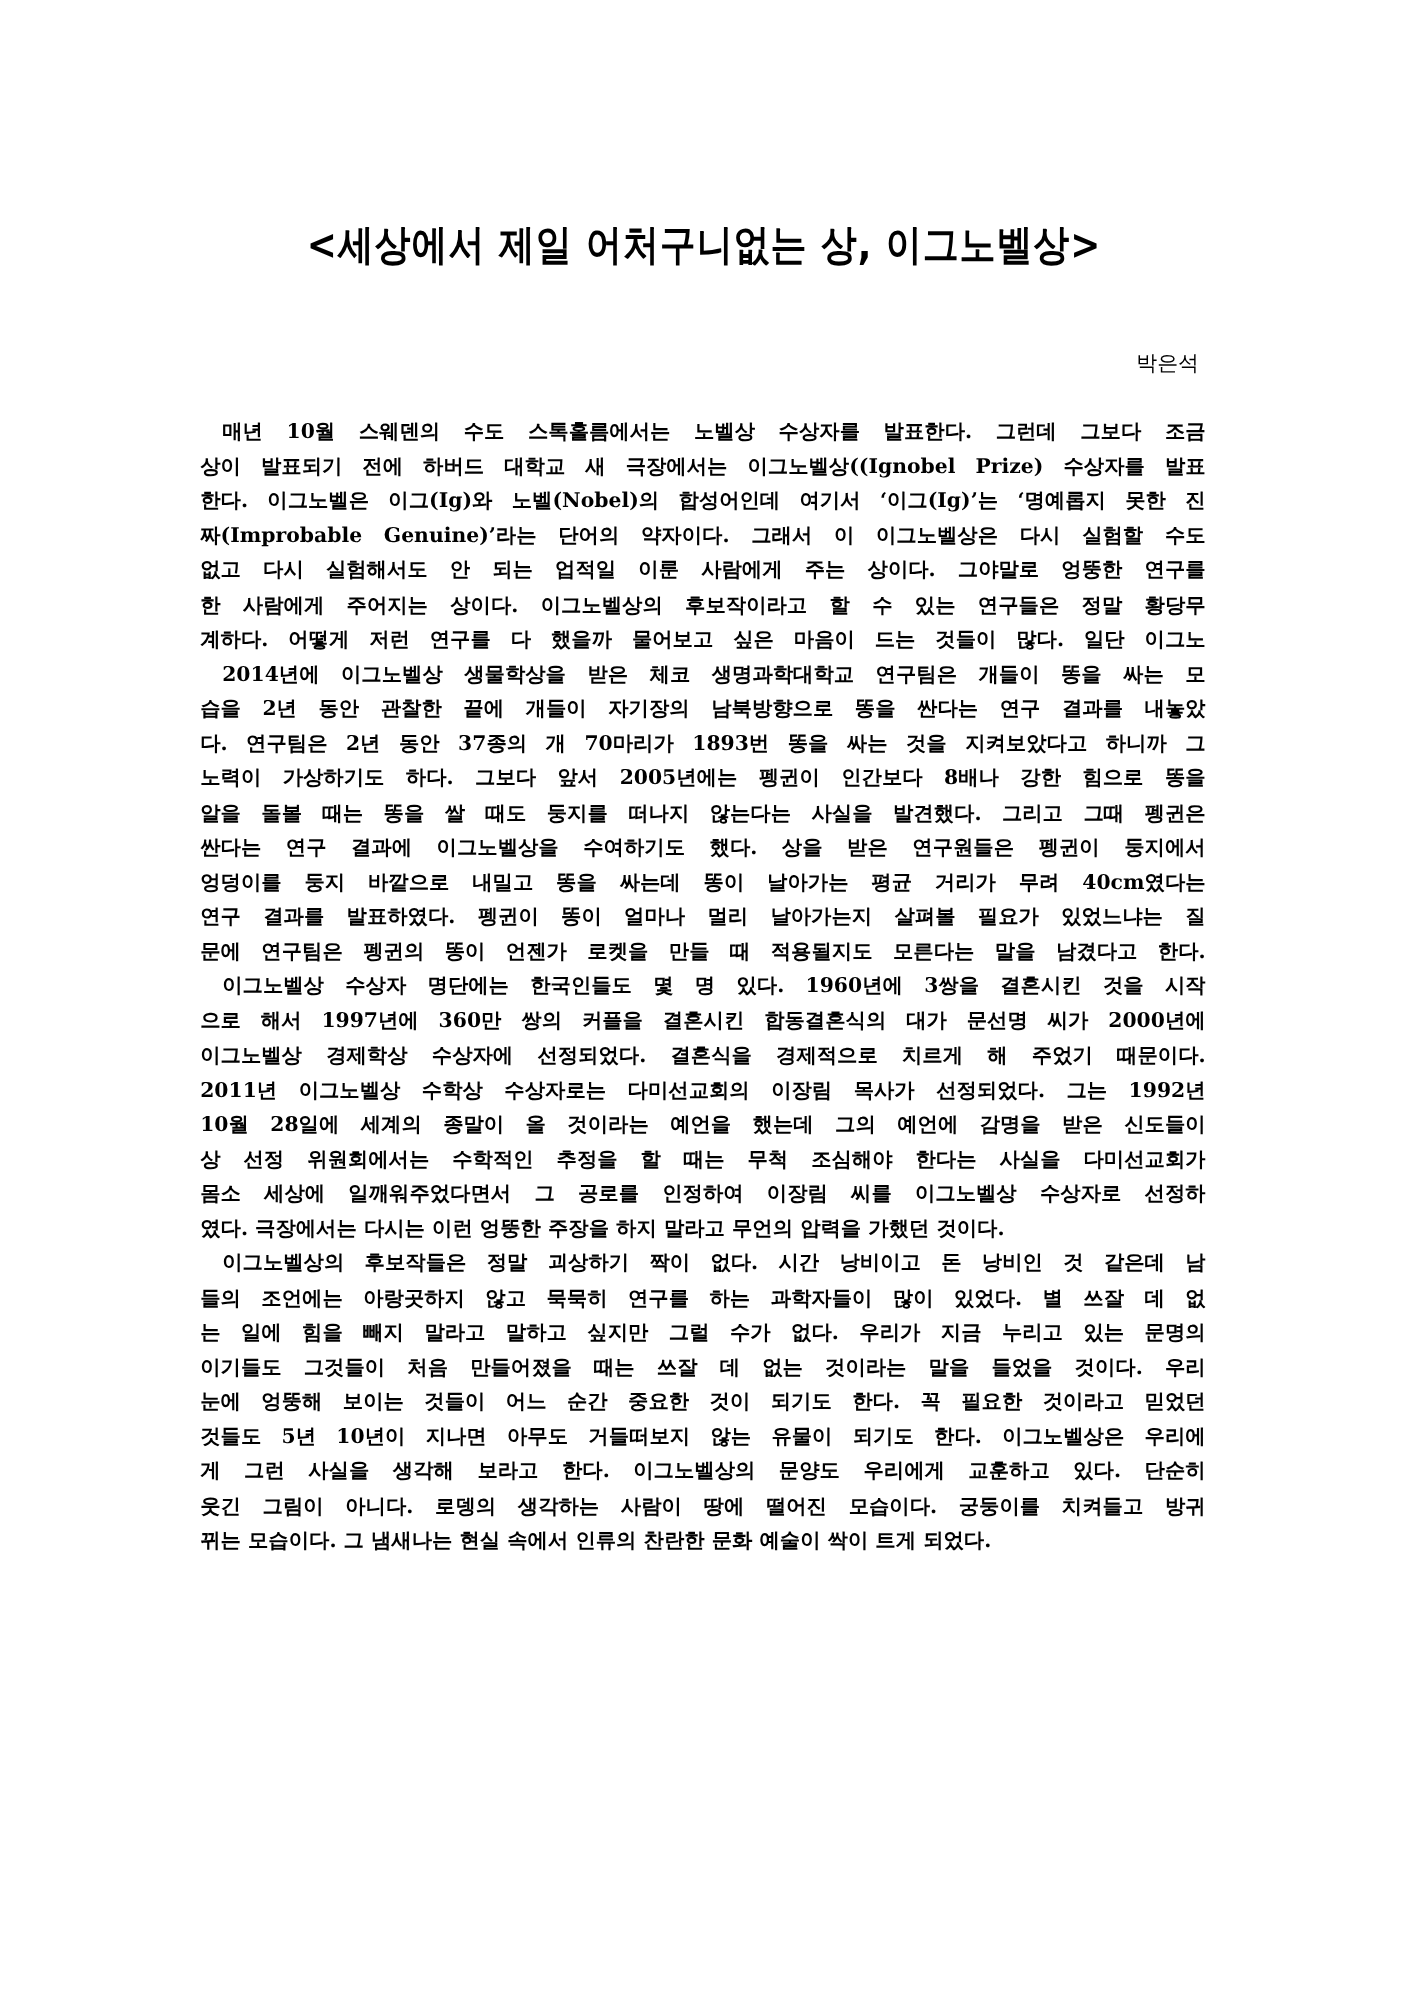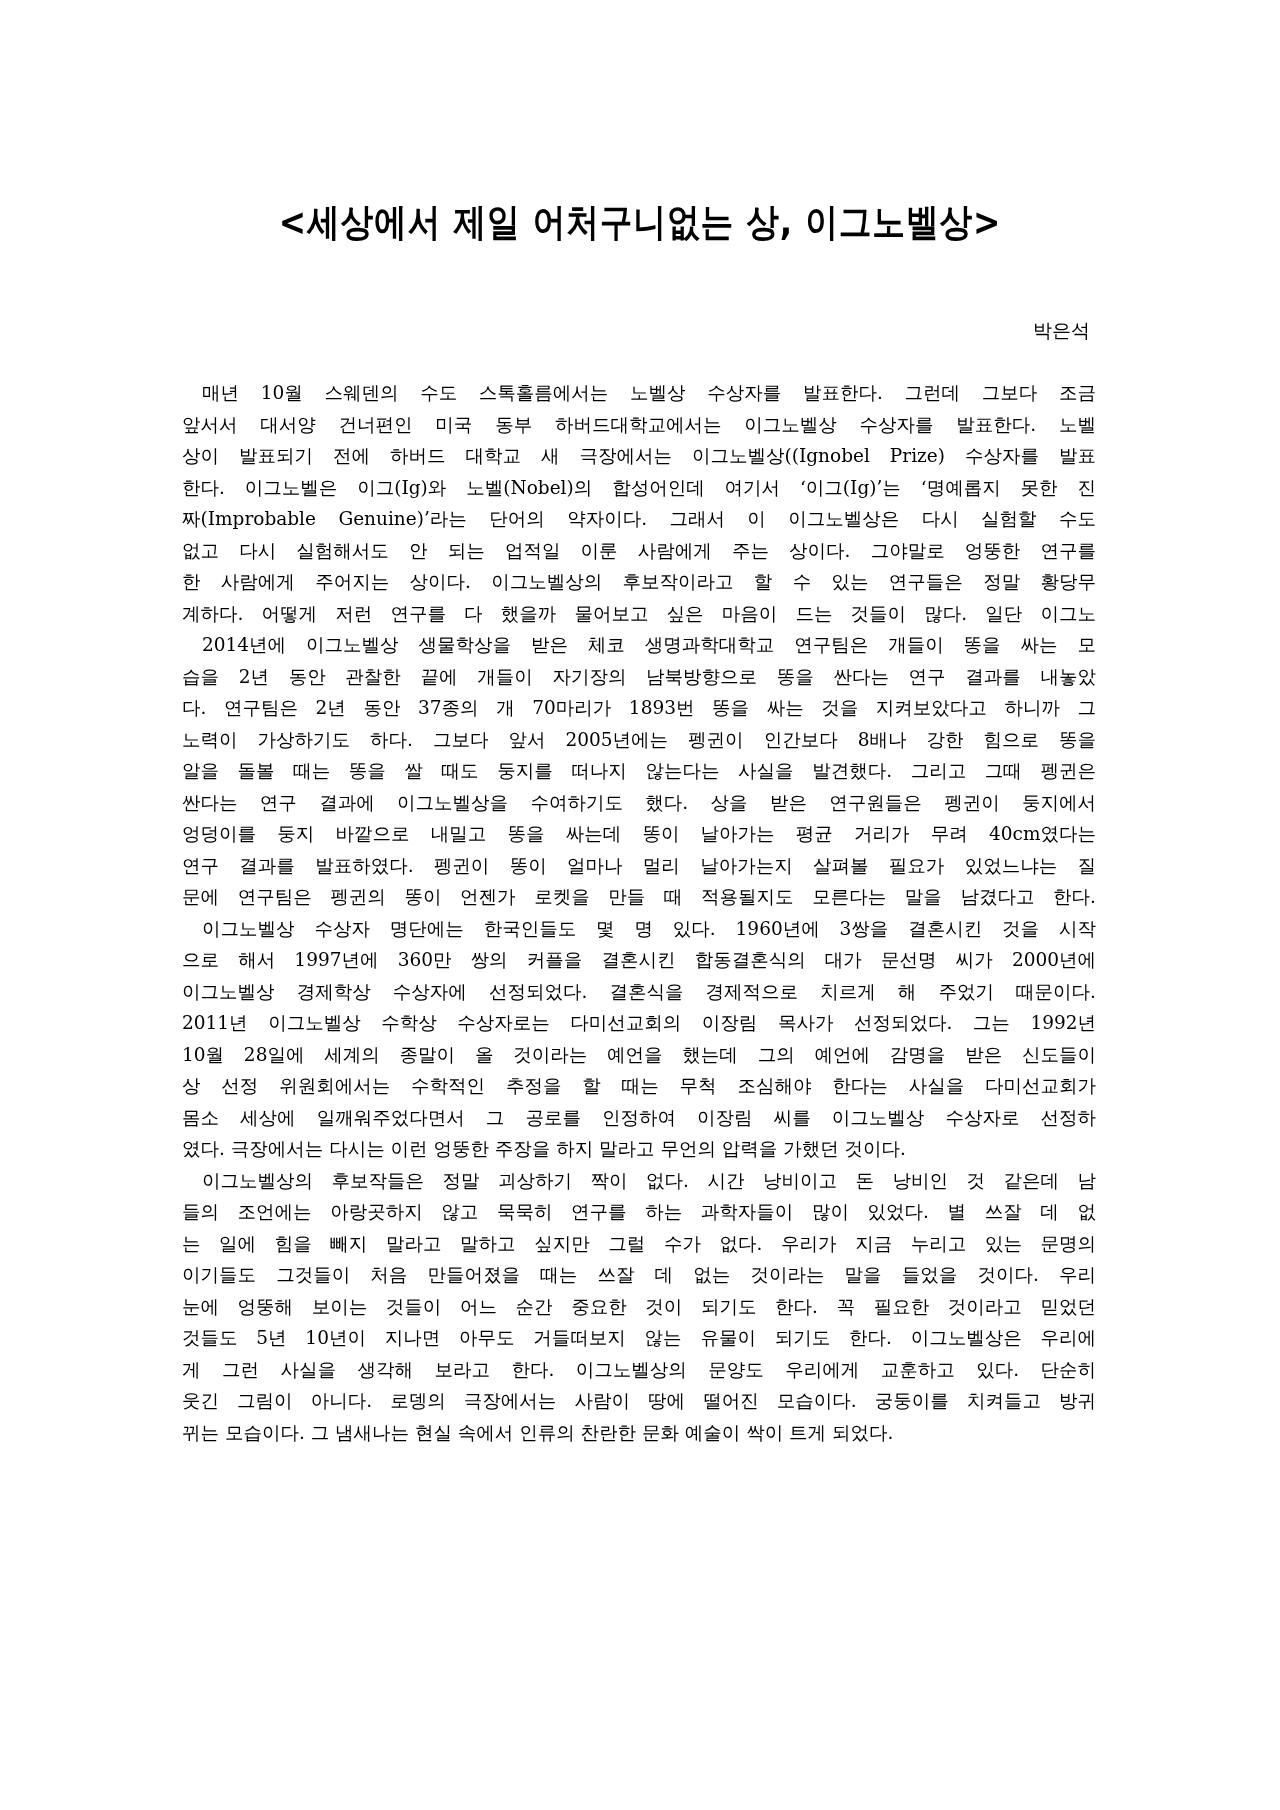--- a/index.html
+++ b/index.html
@@ -56,39 +56,39 @@
       font-size: 18.5px;
       line-height: 31.5px;
     }
     .body-text .line {
       display: block;
       text-align: justify;
       text-align-last: justify;
       white-space: nowrap;
       overflow: hidden;
       height: 31.5px;
+      font-weight: bold;
     }
     .body-text .line.last {
       text-align-last: left;
     }
     .body-text .line.indent {
       padding-left: 20px;
     }
   </style>
 </head>
 <body>
 
 <div class="page">
   <h1 class="title">&lt;세상에서 제일 어처구니없는 상, 이그노벨상&gt;</h1>
   <div class="author">박은석</div>
 
   <div class="body-text">
     <div class="paragraph">
       <span class="line indent">매년 10월 스웨덴의 수도 스톡홀름에서는 노벨상 수상자를 발표한다. 그런데 그보다 조금</span>
-      <span class="line">앞서서 대서양 건너편인 미국 동부 하버드대학교에서는 이그노벨상 수상자를 발표한다. 노벨</span>
       <span class="line">상이 발표되기 전에 하버드 대학교 새 극장에서는 이그노벨상((Ignobel Prize) 수상자를 발표</span>
       <span class="line">한다. 이그노벨은 이그(Ig)와 노벨(Nobel)의 합성어인데 여기서 ‘이그(Ig)’는 ‘명예롭지 못한 진</span>
       <span class="line">짜(Improbable Genuine)’라는 단어의 약자이다. 그래서 이 이그노벨상은 다시 실험할 수도</span>
       <span class="line">없고 다시 실험해서도 안 되는 업적일 이룬 사람에게 주는 상이다. 그야말로 엉뚱한 연구를</span>
       <span class="line">한 사람에게 주어지는 상이다. 이그노벨상의 후보작이라고 할 수 있는 연구들은 정말 황당무</span>
       <span class="line">계하다. 어떻게 저런 연구를 다 했을까 물어보고 싶은 마음이 드는 것들이 많다. 일단 이그노</span>
     </div>
     <div class="paragraph">
       <span class="line indent">2014년에 이그노벨상 생물학상을 받은 체코 생명과학대학교 연구팀은 개들이 똥을 싸는 모</span>
       <span class="line">습을 2년 동안 관찰한 끝에 개들이 자기장의 남북방향으로 똥을 싼다는 연구 결과를 내놓았</span>
@@ -111,17 +111,17 @@
       <span class="line last">였다. 극장에서는 다시는 이런 엉뚱한 주장을 하지 말라고 무언의 압력을 가했던 것이다.</span>
     </div>
     <div class="paragraph">
       <span class="line indent">이그노벨상의 후보작들은 정말 괴상하기 짝이 없다. 시간 낭비이고 돈 낭비인 것 같은데 남</span>
       <span class="line">들의 조언에는 아랑곳하지 않고 묵묵히 연구를 하는 과학자들이 많이 있었다. 별 쓰잘 데 없</span>
       <span class="line">는 일에 힘을 빼지 말라고 말하고 싶지만 그럴 수가 없다. 우리가 지금 누리고 있는 문명의</span>
       <span class="line">이기들도 그것들이 처음 만들어졌을 때는 쓰잘 데 없는 것이라는 말을 들었을 것이다. 우리</span>
       <span class="line">눈에 엉뚱해 보이는 것들이 어느 순간 중요한 것이 되기도 한다. 꼭 필요한 것이라고 믿었던</span>
       <span class="line">것들도 5년 10년이 지나면 아무도 거들떠보지 않는 유물이 되기도 한다. 이그노벨상은 우리에</span>
       <span class="line">게 그런 사실을 생각해 보라고 한다. 이그노벨상의 문양도 우리에게 교훈하고 있다. 단순히</span>
-      <span class="line">웃긴 그림이 아니다. 로뎅의 극장에서는 사람이 땅에 떨어진 모습이다. 궁둥이를 치켜들고 방귀</span>
+      <span class="line">웃긴 그림이 아니다. 로뎅의 생각하는 사람이 땅에 떨어진 모습이다. 궁둥이를 치켜들고 방귀</span>
       <span class="line last">뀌는 모습이다. 그 냄새나는 현실 속에서 인류의 찬란한 문화 예술이 싹이 트게 되었다.</span>
     </div>
   </div>
 </div>
 
 </body></html>

